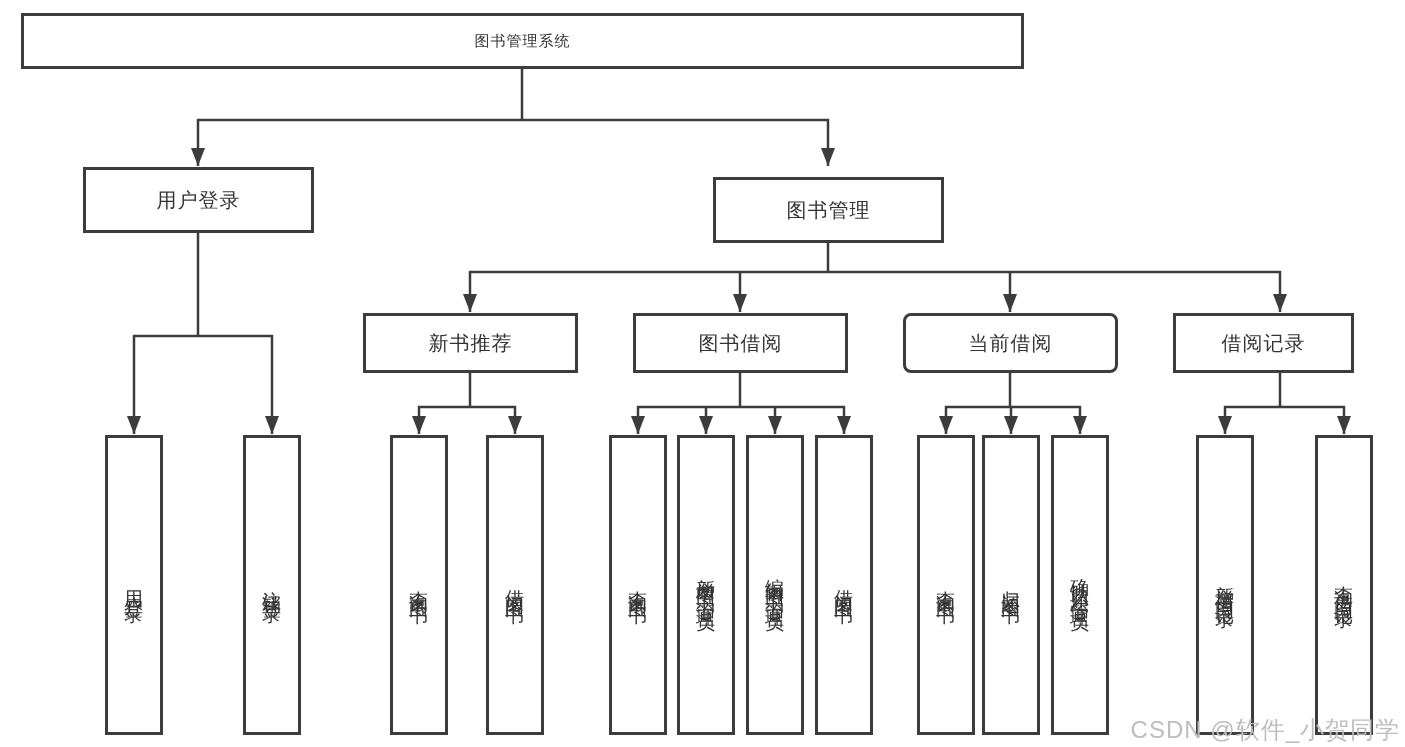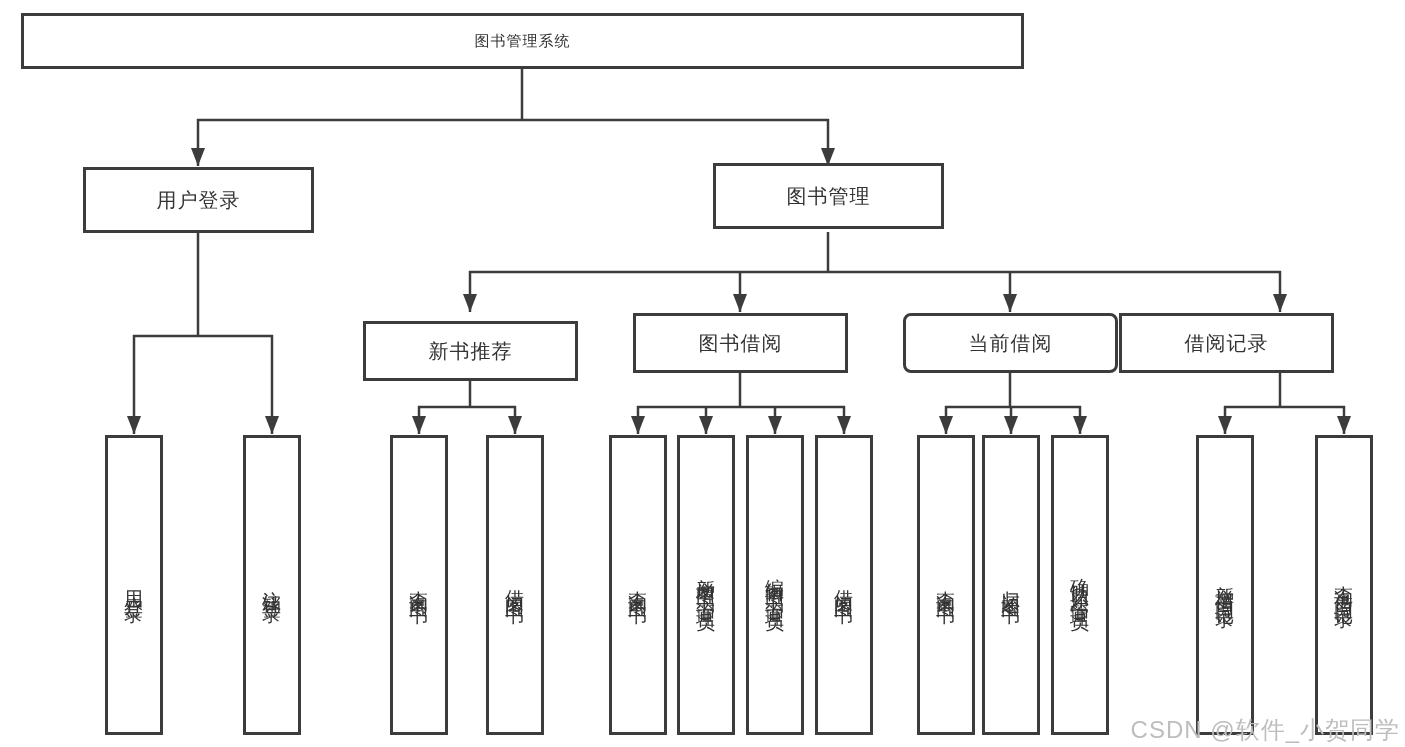--- a/index.html
+++ b/index.html
@@ -109,34 +109,34 @@
     <line x1="1344" y1="406" x2="1344" y2="434" marker-end="url(#arrow)"></line>
   </svg>
 
   <div class="node hnode root-node" style="left:21px; top:13px; width:1003px; height:56px;">
     <span>图书管理系统</span>
   </div>
 
   <div class="node hnode" style="left:83px; top:167px; width:231px; height:66px;">
     <span>用户登录</span>
   </div>
-  <div class="node hnode" style="left:713px; top:163px; width:231px; height:66px;">
+  <div class="node hnode" style="left:713px; top:177px; width:231px; height:66px;">
     <span>图书管理</span>
   </div>
 
-  <div class="node hnode" style="left:363px; top:313px; width:215px; height:60px;margin-top:8px;">
+  <div class="node hnode" style="left:363px; top:313px; width:215px; height:60px;">
     <span>新书推荐</span>
   </div>
   <div class="node hnode" style="left:633px; top:313px; width:215px; height:60px;">
     <span>图书借阅</span>
   </div>
   <div class="node hnode" style="left:903px; top:313px; width:215px; height:60px;border-radius:8px;">
     <span>当前借阅</span>
   </div>
-  <div class="node hnode" style="left:1119px; top:313px; width:215px; height:60px;">
+  <div class="node hnode" style="left:1173px; top:313px; width:181px; height:60px;">
     <span>借阅记录</span>
   </div>
 
   <div class="node vnode" style="left:105px; top:435px; width:58px; height:300px;">
     <span class="vtext">用户登录</span>
   </div>
   <div class="node vnode" style="left:243px; top:435px; width:58px; height:300px;">
     <span class="vtext">注销登录</span>
   </div>
 

